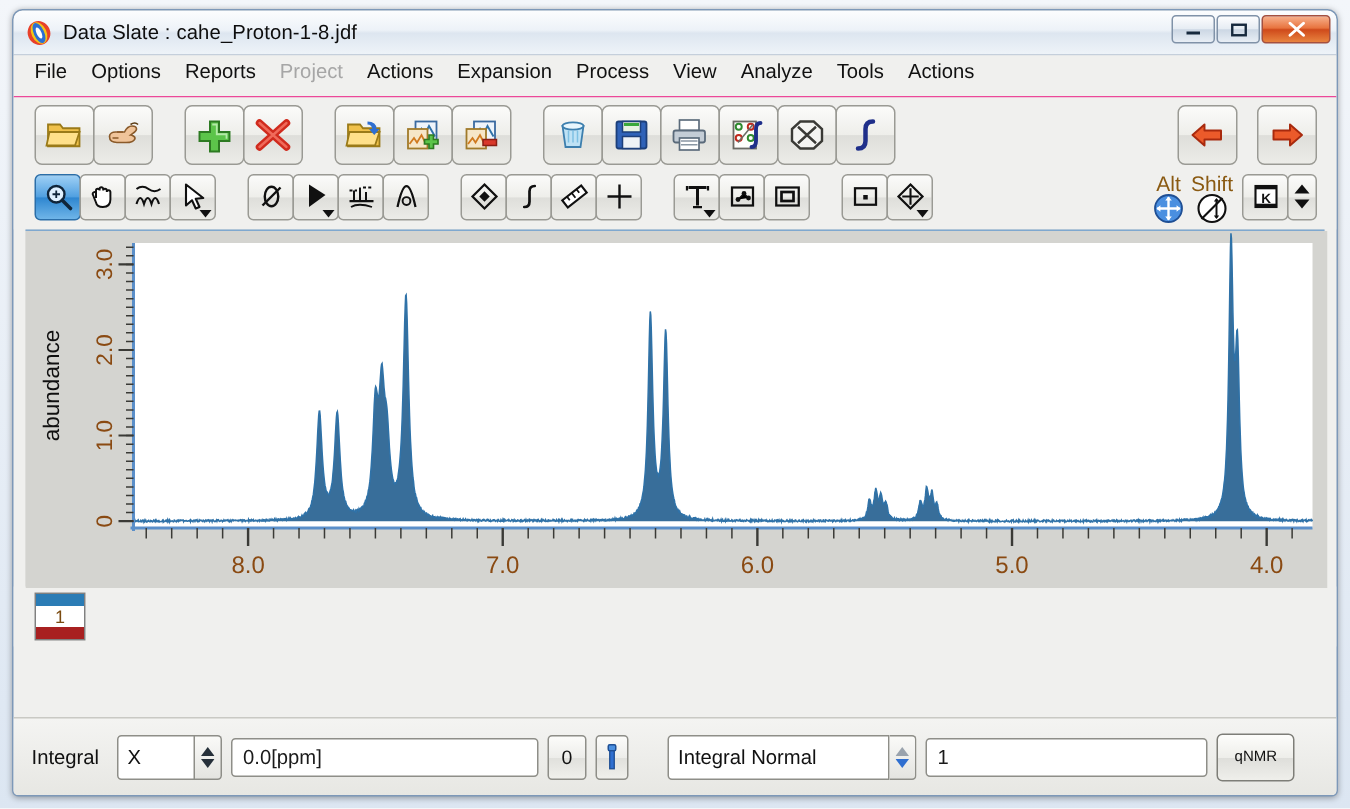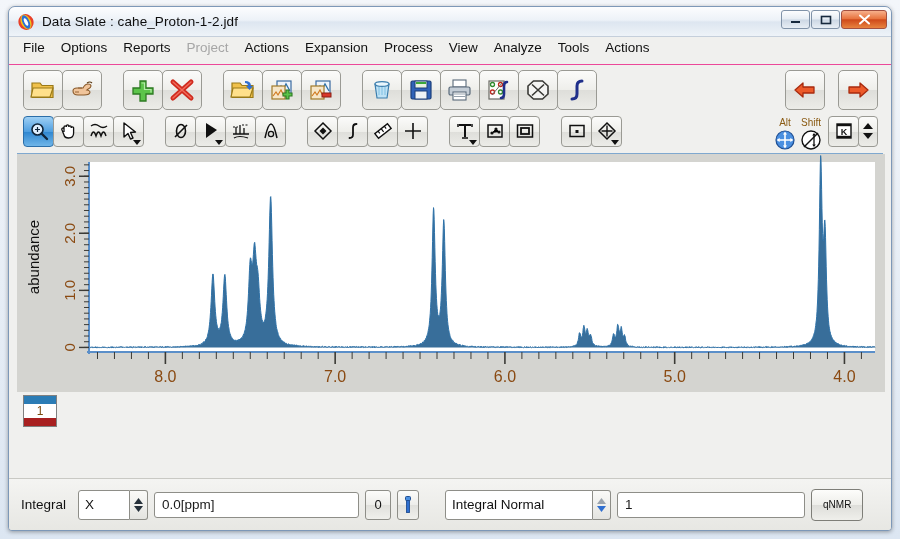--- a/index.html
+++ b/index.html
@@ -103,21 +103,21 @@
     position: absolute; right: 2px; bottom: 1px;
     width: 0; height: 0;
     border-left: 4px solid transparent;
     border-right: 4px solid transparent;
     border-top: 5px solid #111;
   }
   .spacer { flex: 1; }
 
   .modkeys { display: flex; align-items: flex-end; gap: 4px; margin-right: 6px; }
   .modkey { display: flex; flex-direction: column; align-items: center; }
-  .modkey .klabel { font-size: 10px; color: #8a5a12; line-height: 10px; margin-bottom: 1px; margin-top: 10px; }
+  .modkey .klabel { font-size: 14px; color: #8a5a12; line-height: 10px; margin-bottom: 1px; margin-top: 10px; }
 
   
   .plotwrap {
     position: relative;
     margin: 0 8px;
     height: 238px;
     background: #d4d4d0;
     border-top: 1px solid #7fa8cf;
   }
   .plot-inner { position: absolute; inset: 0; }
@@ -199,21 +199,21 @@
 
   <div class="titlebar">
     <span class="title-icon">
       <svg width="18" height="18" viewBox="0 0 18 18">
         <ellipse cx="9" cy="9" rx="7.5" ry="8" fill="#e8402a" transform="rotate(-25 9 9)"></ellipse>
         <ellipse cx="9" cy="9" rx="5" ry="7.6" fill="#f2c417" transform="rotate(-25 9 9)"></ellipse>
         <ellipse cx="9" cy="9" rx="3.4" ry="7.2" fill="#2b6fd4" transform="rotate(-25 9 9)"></ellipse>
         <ellipse cx="9" cy="9" rx="1.6" ry="4" fill="#ffffff" transform="rotate(-25 9 9)"></ellipse>
       </svg>
     </span>
-    <span class="title-text">Data Slate : cahe_Proton-1-2.jdf</span>
+    <span class="title-text">Data Slate : cahe_Proton-1-8.jdf</span>
 
     <div class="win-buttons">
       <div class="win-btn">
         <svg width="12" height="10" viewBox="0 0 12 10">
               <rect x="1" y="6" width="9" height="2" fill="#17293d"></rect>
             </svg>
       </div>
       <div class="win-btn">
         <svg width="12" height="10" viewBox="0 0 12 10">
               <rect x="1.5" y="1.5" width="9" height="7" fill="none" stroke="#17293d" stroke-width="1.6"></rect>

